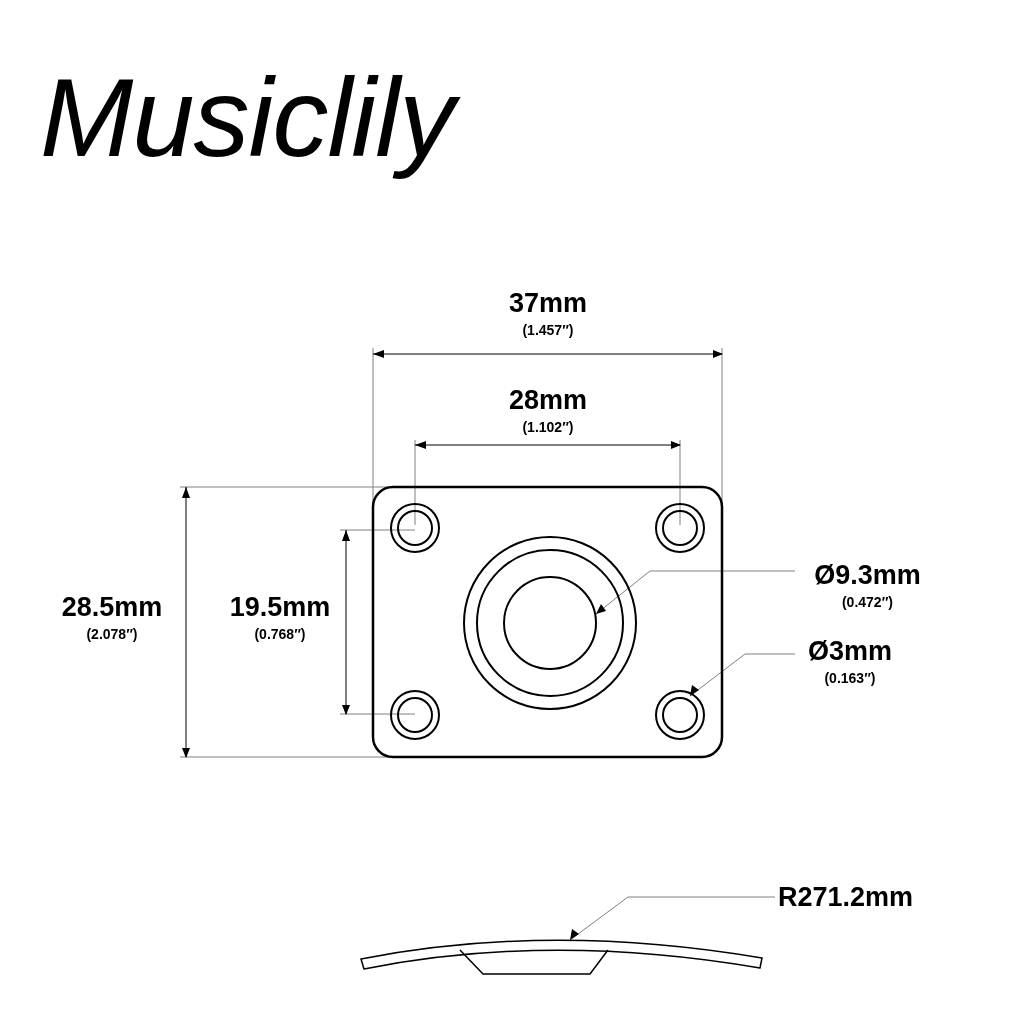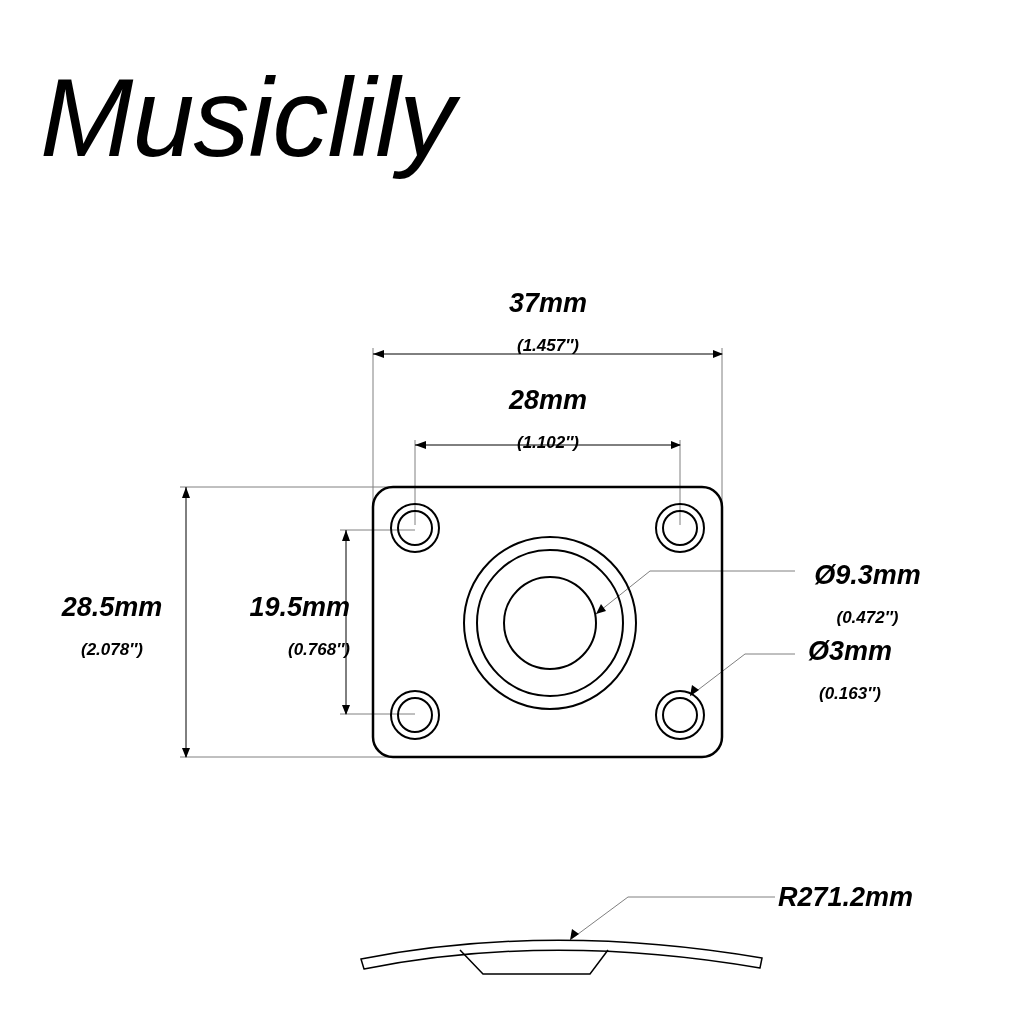--- a/index.html
+++ b/index.html
@@ -1,21 +1,21 @@
 <!DOCTYPE html>
 <html><head>
 <meta charset="utf-8">
 <style>
   html,body{margin:0;padding:0;background:#fff;}
   body{width:1024px;height:1024px;position:relative;overflow:hidden;font-family:"Liberation Sans",sans-serif;color:#000;}
   .brand{position:absolute;left:40px;top:62px;font-size:112px;line-height:1;font-weight:400;letter-spacing:-1px;font-style:italic;}
   svg.dwg{position:absolute;left:0;top:0;}
-  .lbl{position:absolute;text-align:center;font-weight:700;line-height:1;font-style:italic;}
+  .lbl{position:absolute;text-align:center;font-weight:700;line-height:1;}
   .lbl .mm{font-size:27px;display:block;}
-  .lbl .in{font-size:17px;display:block;margin-top:20px;}
+  .lbl .in{font-size:14px;display:block;margin-top:6px;}
   .lbl.left{text-align:right;}
 </style>
 </head>
 <body>
 
 <div class="brand">Musiclily</div>
 
 <svg class="dwg" width="1024" height="1024" viewBox="0 0 1024 1024">
   <defs>
     <marker id="ah" markerWidth="10" markerHeight="8" refX="9" refY="4" orient="auto" markerUnits="userSpaceOnUse">
@@ -80,21 +80,21 @@
   <span class="in">(1.457″)</span>
 </div>
 <div class="lbl" style="left:473px;top:387px;width:150px;">
   <span class="mm">28mm</span>
   <span class="in">(1.102″)</span>
 </div>
 <div class="lbl" style="left:42px;top:594px;width:140px;">
   <span class="mm">28.5mm</span>
   <span class="in">(2.078″)</span>
 </div>
-<div class="lbl" style="left:210px;top:594px;width:140px;text-align:right;">
+<div class="lbl" style="left:210px;top:594px;width:140px;">
   <span class="mm">19.5mm</span>
   <span class="in">(0.768″)</span>
 </div>
 <div class="lbl" style="left:795px;top:562px;width:145px;">
   <span class="mm">Ø9.3mm</span>
   <span class="in">(0.472″)</span>
 </div>
 <div class="lbl" style="left:790px;top:638px;width:120px;">
   <span class="mm">Ø3mm</span>
   <span class="in">(0.163″)</span>

